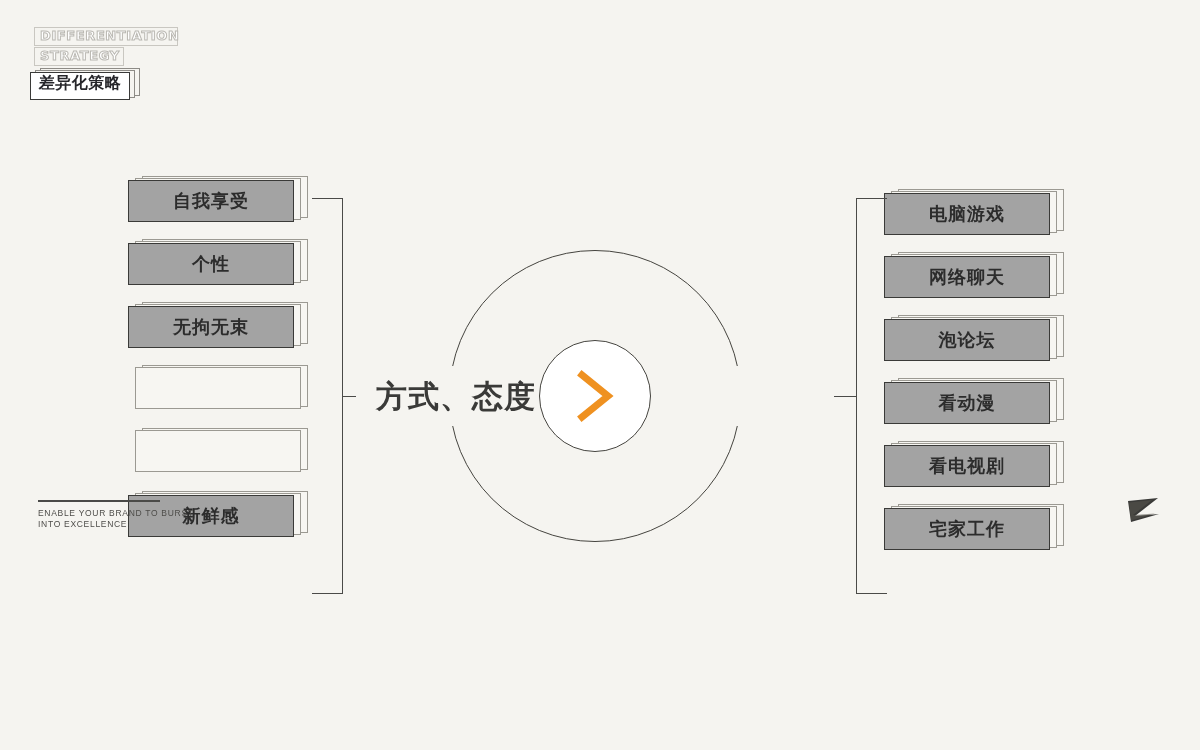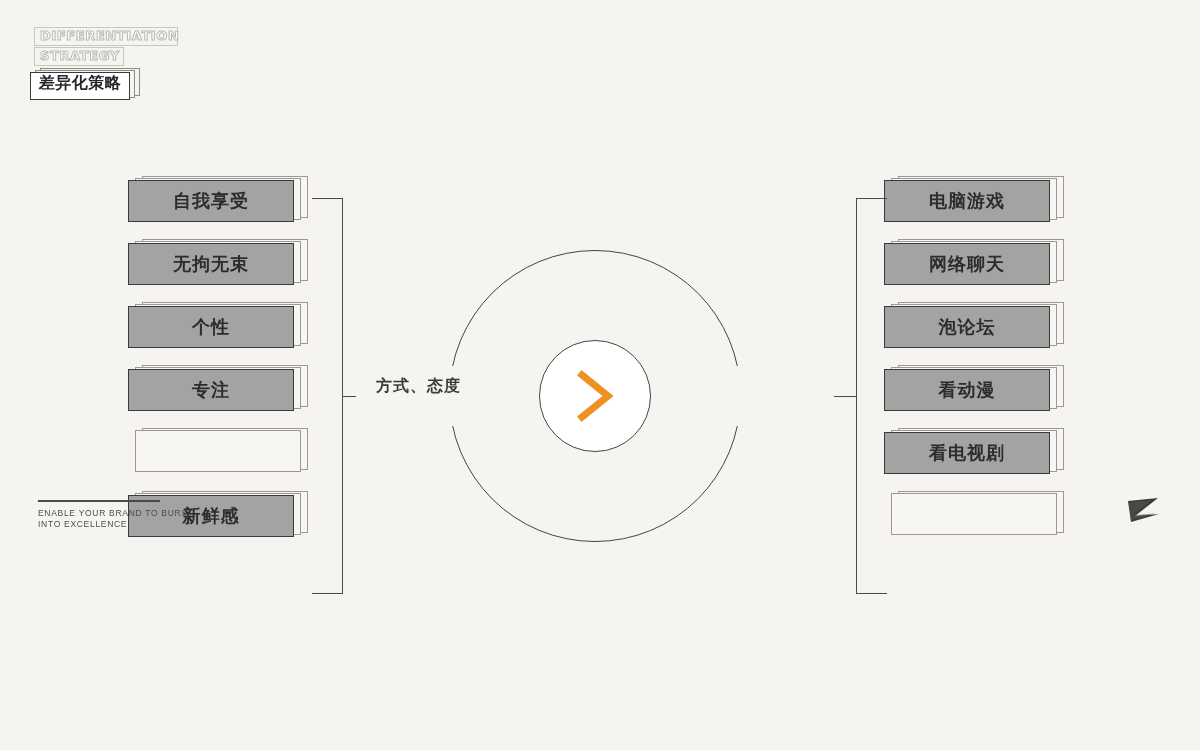--- a/index.html
+++ b/index.html
@@ -85,21 +85,21 @@
     color: #26262a;
     font-family: "DejaVu Sans", "Liberation Sans", sans-serif;
   }
 
   
   .col {
     position: absolute;
     width: 180px;
   }
   .col.left  { left: 128px; top: 176px; }
-  .col.right { left: 884px; top: 176px; }
+  .col.right { left: 884px; top: 189px; }
 
   .card-stack {
     position: relative;
     width: 180px;
     height: 46px;
     margin-bottom: 17px;
   }
   .card-stack .lyr {
     position: absolute;
     box-sizing: border-box;
@@ -196,21 +196,21 @@
     align-items: center;
     justify-content: center;
   }
   .chevron {
     display: block;
   }
 
   .center-label {
     position: absolute;
     top: 126px;
-    font-size: 16px;
+    font-size: 31px;
     font-weight: 700;
     color: #3a3a38;
     white-space: nowrap;
     font-family: "DejaVu Sans", "Liberation Sans", sans-serif;
   }
   .center-label.left-lab  { left: 376px; letter-spacing: 1px; }
   .center-label.right-lab { left: 664px; letter-spacing: 8px; }
 
   
   .footer {
@@ -267,38 +267,35 @@
       <div class="lyr b1"></div>
       <div class="lyr front">
         <span class="card-label">自我享受</span>
       </div>
     </div>
 
     <div class="card-stack">
       <div class="lyr b2"></div>
       <div class="lyr b1"></div>
       <div class="lyr front">
+        <span class="card-label">个性</span>
+      </div>
+    </div>
+
+    <div class="card-stack">
+      <div class="lyr b2"></div>
+      <div class="lyr b1"></div>
+      <div class="lyr front">
         <span class="card-label">无拘无束</span>
       </div>
     </div>
 
     <div class="card-stack">
       <div class="lyr b2"></div>
       <div class="lyr b1"></div>
-      <div class="lyr front">
-        <span class="card-label">个性</span>
-      </div>
-    </div>
-
-    <div class="card-stack">
-      <div class="lyr b2"></div>
-      <div class="lyr b1"></div>
-      <div class="lyr front">
-        <span class="card-label">专注</span>
-      </div>
     </div>
 
     <div class="card-stack">
       <div class="lyr b2"></div>
       <div class="lyr b1"></div>
     </div>
 
     <div class="card-stack">
       <div class="lyr b2"></div>
       <div class="lyr b1"></div>
@@ -348,20 +345,23 @@
       <div class="lyr b2"></div>
       <div class="lyr b1"></div>
       <div class="lyr front">
         <span class="card-label">看电视剧</span>
       </div>
     </div>
 
     <div class="card-stack">
       <div class="lyr b2"></div>
       <div class="lyr b1"></div>
+      <div class="lyr front">
+        <span class="card-label">宅家工作</span>
+      </div>
     </div>
 
 
   </div>
 
   <div class="bracket left">
     <div class="vline"></div>
     <div class="arm top"></div>
     <div class="arm bottom"></div>
     <div class="arm mid"></div>

